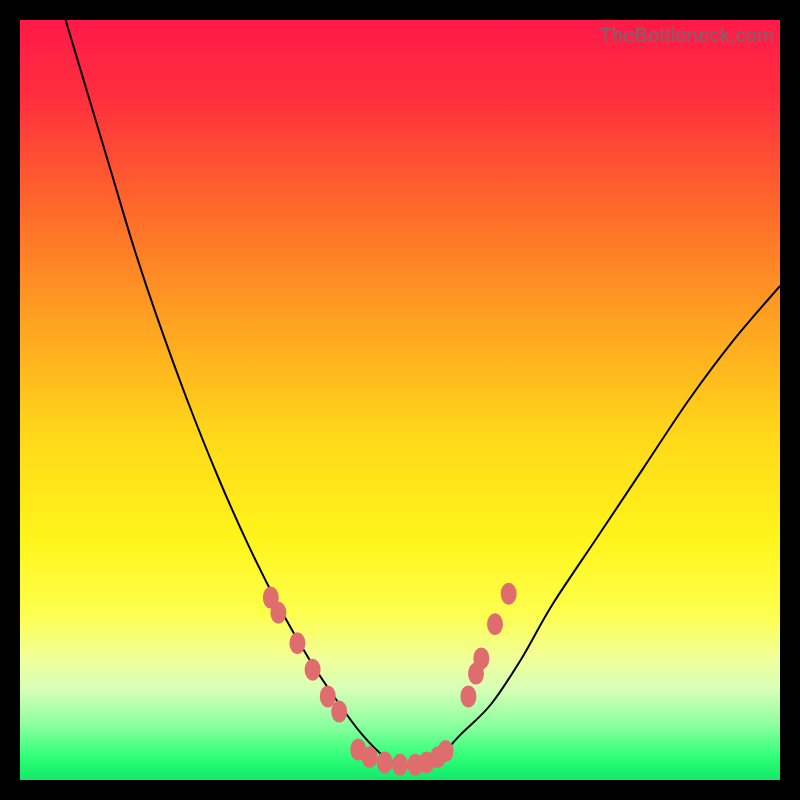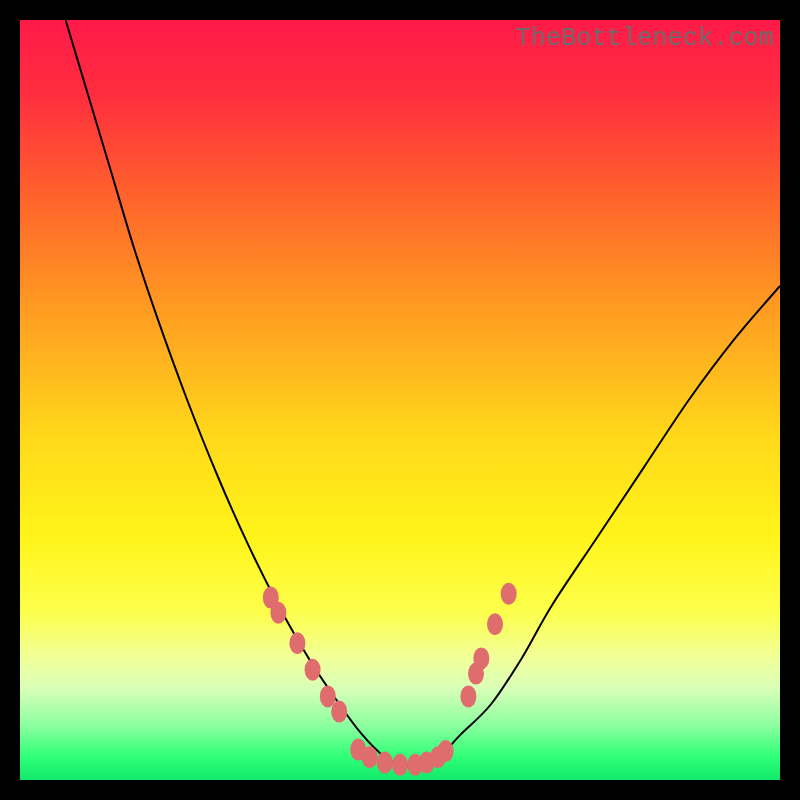--- a/index.html
+++ b/index.html
@@ -23,25 +23,24 @@
     position: absolute;
     left: 0;
     top: 0;
     width: 760px;
     height: 760px;
   }
   .watermark {
     position: absolute;
     top: 4px;
     right: 6px;
-    font-size: 25px;
+    font-size: 20px;
     font-weight: 500;
     color: #6c6c6c;
     letter-spacing: 0.2px;
-    font-family: Liberation Mono, monospace;
   }
 </style>
 </head>
 <body>
 
 <div class="frame">
   <svg class="plot" viewBox="0 0 760 760" preserveAspectRatio="none">
     <defs>
       <linearGradient id="bg-grad" x1="0" y1="0" x2="0" y2="1">
           <stop offset="0%" stop-color="#ff1a49"></stop>

